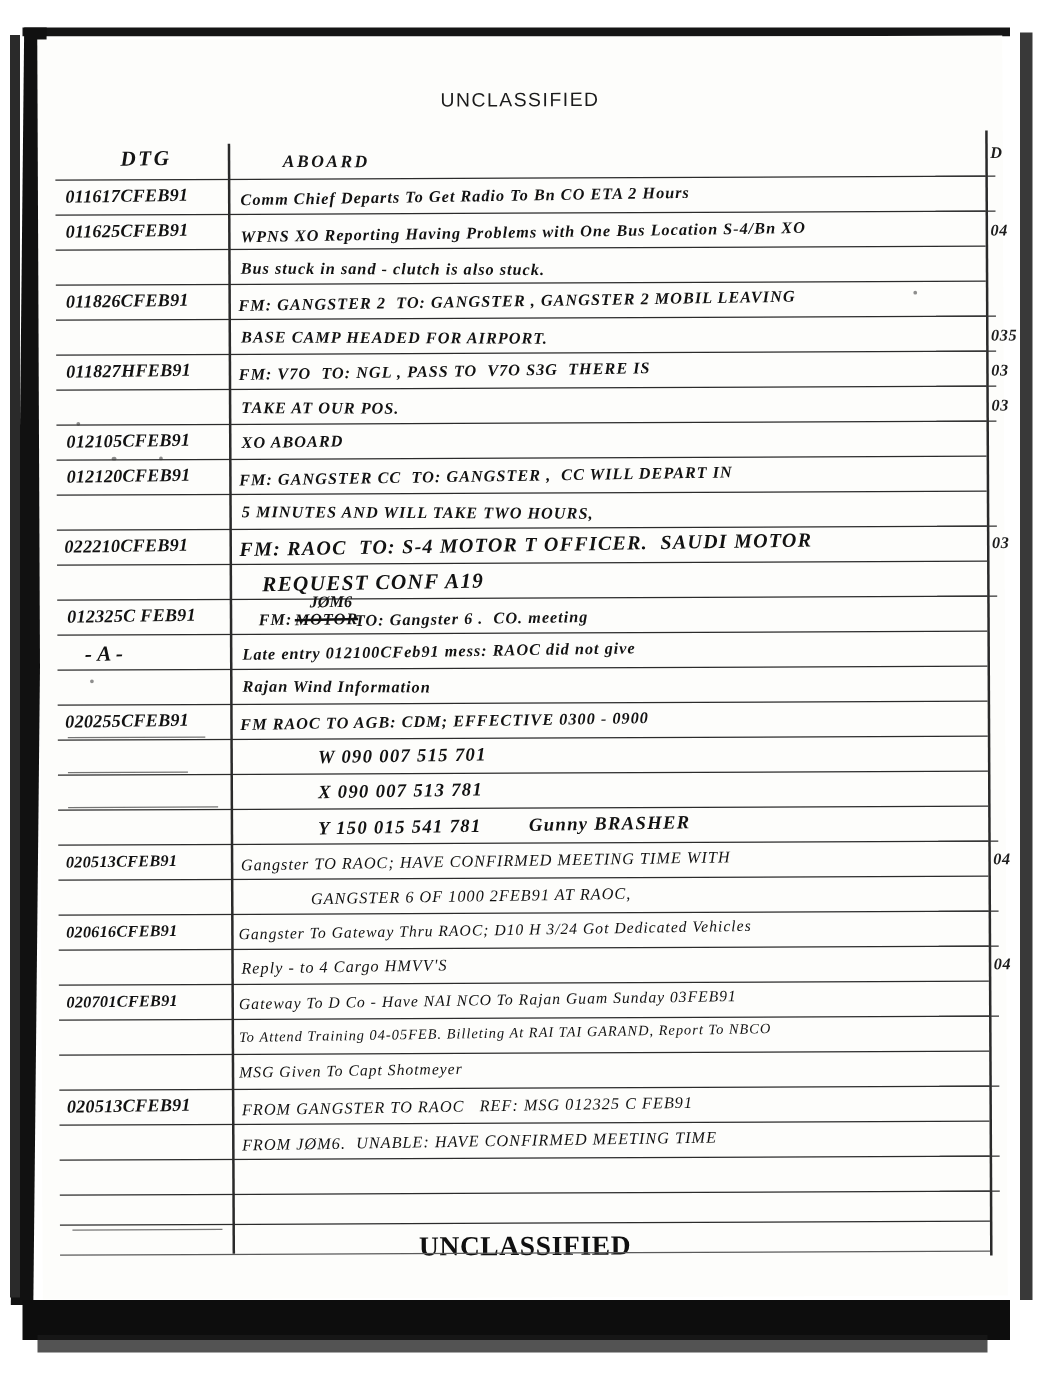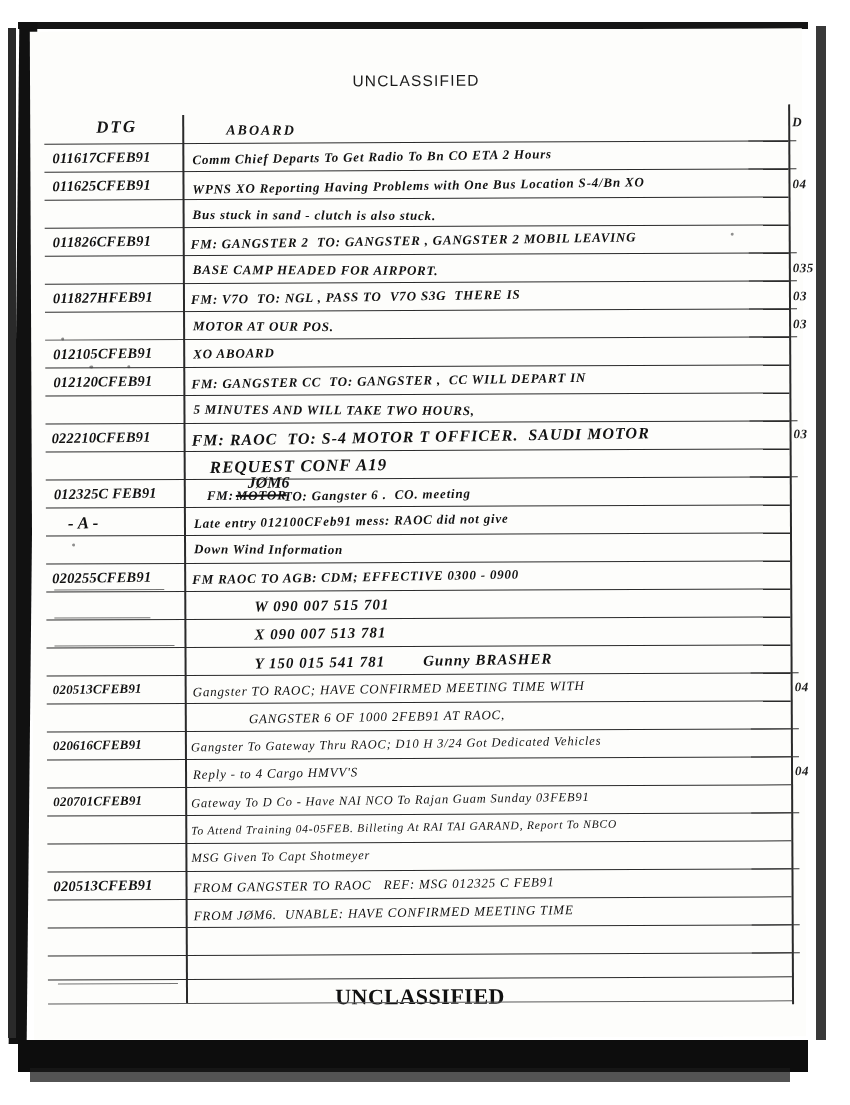--- a/index.html
+++ b/index.html
@@ -168,21 +168,21 @@
   
   .struck {
     text-decoration: line-through;
     text-decoration-thickness: 2px;
   }
   .above {
     position: absolute;
     font-family: "Liberation Serif", serif;
     font-style: italic;
     font-weight: bold;
-    font-size: 16px;
+    font-size: 13px;
     color: #141414;
   }
 
   
   .stub {
     position: absolute;
     font-family: "Liberation Serif", serif;
     font-weight: bold;
     font-style: italic;
     font-size: 13px;
@@ -273,42 +273,42 @@
     <div class="hw dtg skew1" style="left:22px; top:146px">011625CFEB91</div>
     <div class="hw msg small skew1" style="left:162px; top:148px">WPNS XO Reporting Having Problems with One Bus Location S-4/Bn XO</div>
     <div class="hw msg small skew2" style="left:162px; top:177px">Bus stuck in sand - clutch is also stuck.</div>
 
     <div class="hw dtg skew1" style="left:22px; top:202px">011826CFEB91</div>
     <div class="hw msg small skew1" style="left:160px; top:203px">FM: GANGSTER 2  TO: GANGSTER , GANGSTER 2 MOBIL LEAVING</div>
     <div class="hw msg small skew2" style="left:162px; top:232px">BASE CAMP HEADED FOR AIRPORT.</div>
 
     <div class="hw dtg skew1" style="left:22px; top:258px">011827HFEB91</div>
     <div class="hw msg small skew1" style="left:160px; top:259px">FM: V7O  TO: NGL , PASS TO  V7O S3G  THERE IS</div>
-    <div class="hw msg small skew2" style="left:162px; top:288px">MOTOR AT OUR POS.</div>
+    <div class="hw msg small skew2" style="left:162px; top:288px">TAKE AT OUR POS.</div>
 
     <div class="hw dtg skew1" style="left:22px; top:314px">012105CFEB91</div>
     <div class="hw msg small skew1" style="left:162px; top:315px">XO ABOARD</div>
 
     <div class="hw dtg skew1" style="left:22px; top:342px">012120CFEB91</div>
     <div class="hw msg small skew1" style="left:160px; top:343px">FM: GANGSTER CC  TO: GANGSTER ,  CC WILL DEPART IN</div>
     <div class="hw msg small skew2" style="left:162px; top:372px">5 MINUTES AND WILL TAKE TWO HOURS,</div>
 
     <div class="hw dtg skew1" style="left:20px; top:398px">022210CFEB91</div>
     <div class="hw msg skew1" style="left:160px; top:398px; font-size:16px">FM: RAOC  TO: S-4 MOTOR T OFFICER.  SAUDI MOTOR</div>
     <div class="hw msg skew1" style="left:178px; top:426px; font-size:17px">REQUEST CONF A19</div>
 
     <div class="hw dtg skew1" style="left:22px; top:454px">012325C FEB91</div>
     <div class="above" style="left:216px; top:443px">JØM6</div>
     <div class="hw msg small skew1" style="left:175px; top:457px">FM: </div>
     <div class="hw msg small skew1 struck" style="left:204px; top:457px">MOTOR</div>
     <div class="hw msg small skew1" style="left:252px; top:457px">TO: Gangster 6 .  CO. meeting</div>
 
     <div class="hw dtg skew1" style="left:36px; top:482px; font-size:17px">- A -</div>
     <div class="hw msg small skew1" style="left:162px; top:483px">Late entry 012100CFeb91 mess: RAOC did not give</div>
-    <div class="hw msg small skew2" style="left:162px; top:511px">Down Wind Information</div>
+    <div class="hw msg small skew2" style="left:162px; top:511px">Rajan Wind Information</div>
 
     <div class="hw dtg skew1" style="left:20px; top:538px">020255CFEB91</div>
     <div class="hw msg small skew1" style="left:160px; top:539px">FM RAOC TO AGB: CDM; EFFECTIVE 0300 - 0900</div>
     <div class="hw msg skew1" style="left:222px; top:567px; font-size:15px">W 090 007 515 701</div>
     <div class="hw msg skew1" style="left:222px; top:595px; font-size:15px">X 090 007 513 781</div>
     <div class="hw msg skew1" style="left:222px; top:623px; font-size:15px">Y 150 015 541 781        Gunny BRASHER</div>
 
     <div class="hw dtg skew1" style="left:20px; top:650px; font-size:13px">020513CFEB91</div>
     <div class="hw msg small thin skew1" style="left:160px; top:651px">Gangster TO RAOC; HAVE CONFIRMED MEETING TIME WITH</div>
     <div class="hw msg small thin skew1" style="left:216px; top:679px">GANGSTER 6 OF 1000 2FEB91 AT RAOC,</div>

